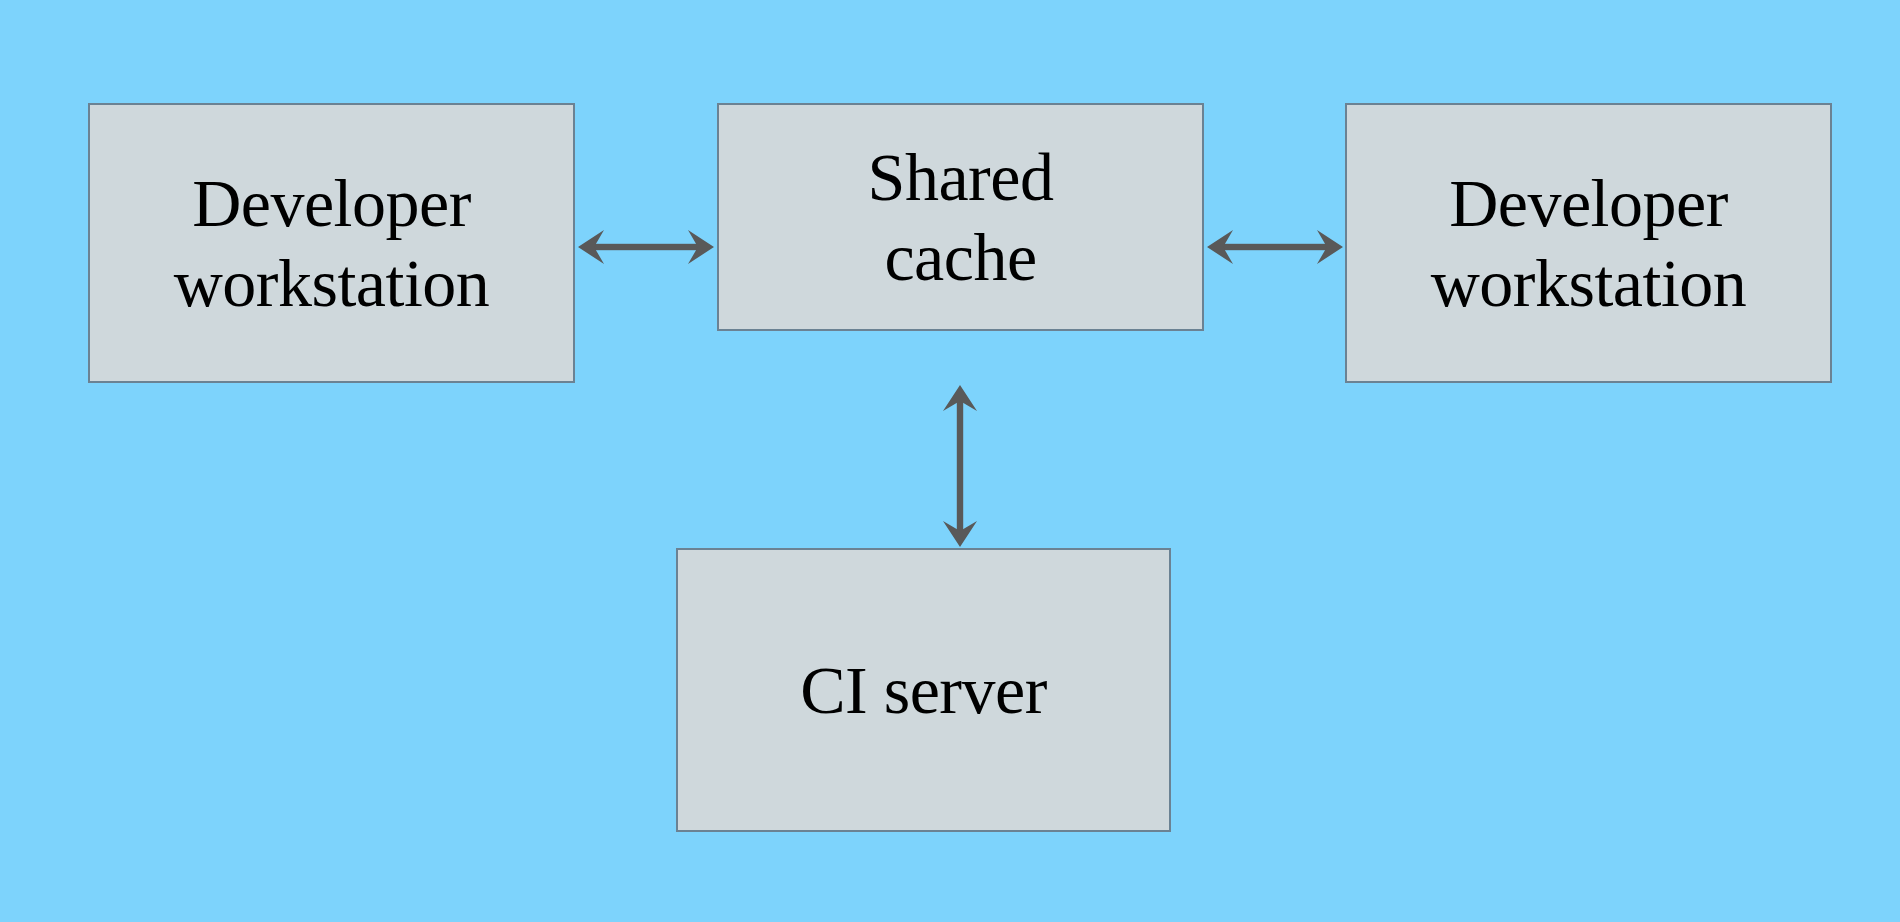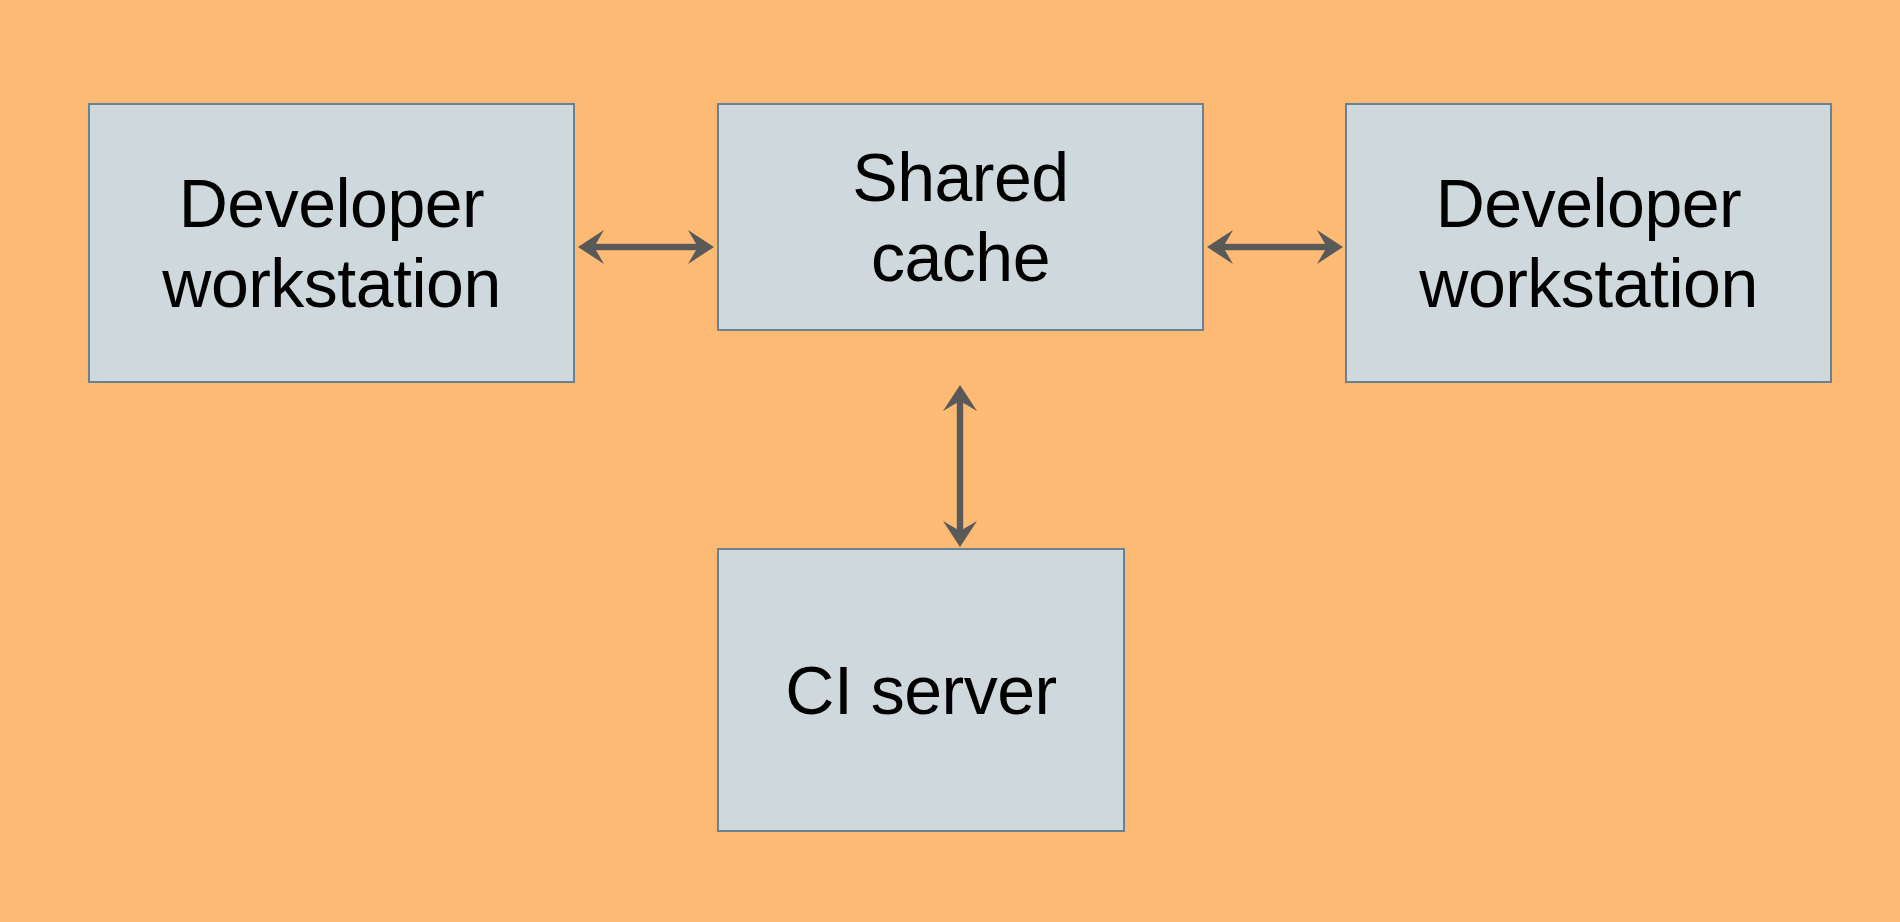--- a/index.html
+++ b/index.html
@@ -38,38 +38,38 @@
     position: absolute;
   }
   .connector svg {
     display: block;
     overflow: visible;
   }
 </style>
 </head>
 <body>
 
-<div id="canvas" style="background: #fdba74;">
+<div id="canvas" style="background: #7dd3fc; font-family: Liberation Serif, serif;">
 
   <div class="node" style="left: 88px; top: 103px; width: 487px; height: 280px; background: rgb(207, 216, 220); border-color: rgb(107, 130, 147);">
     <div class="node-label" style="color: rgb(0, 0, 0);">Developer
 workstation</div>
   </div>
 
   <div class="node" style="left: 717px; top: 103px; width: 487px; height: 228px; background: rgb(207, 216, 220); border-color: rgb(107, 130, 147);">
     <div class="node-label" style="color: rgb(0, 0, 0);">Shared
 cache</div>
   </div>
 
   <div class="node" style="left: 1345px; top: 103px; width: 487px; height: 280px; background: rgb(207, 216, 220); border-color: rgb(107, 130, 147);">
     <div class="node-label" style="color: rgb(0, 0, 0);">Developer
 workstation</div>
   </div>
 
-  <div class="node" style="left: 717px; top: 548px; width: 408px; height: 284px; background: rgb(207, 216, 220); border-color: rgb(107, 130, 147);">
+  <div class="node" style="left: 676px; top: 548px; width: 495px; height: 284px; background: rgb(207, 216, 220); border-color: rgb(107, 130, 147);">
     <div class="node-label" style="color: rgb(0, 0, 0);">CI server</div>
   </div>
 
   <div class="connector" style="left: 578px; top: 227px; width: 136px; height: 40px;">
       <svg width="136" height="40" viewBox="0 0 136 40" aria-hidden="true">
         <rect x="14.3" y="16.8" width="107.4" height="6.4" fill="#595959"></rect>
         <path d="M 0 20 L 26 3 L 16.12 20 L 26 37 Z" fill="#595959"></path>
         <path d="M 136 20 L 110 3 L 119.88 20 L 110 37 Z" fill="#595959"></path>
       </svg>
     </div>

